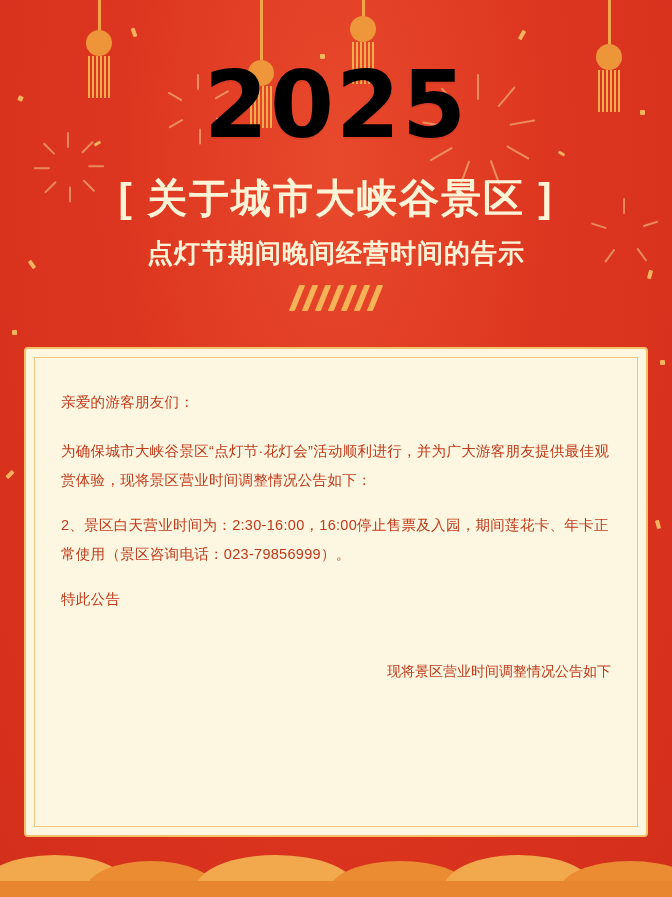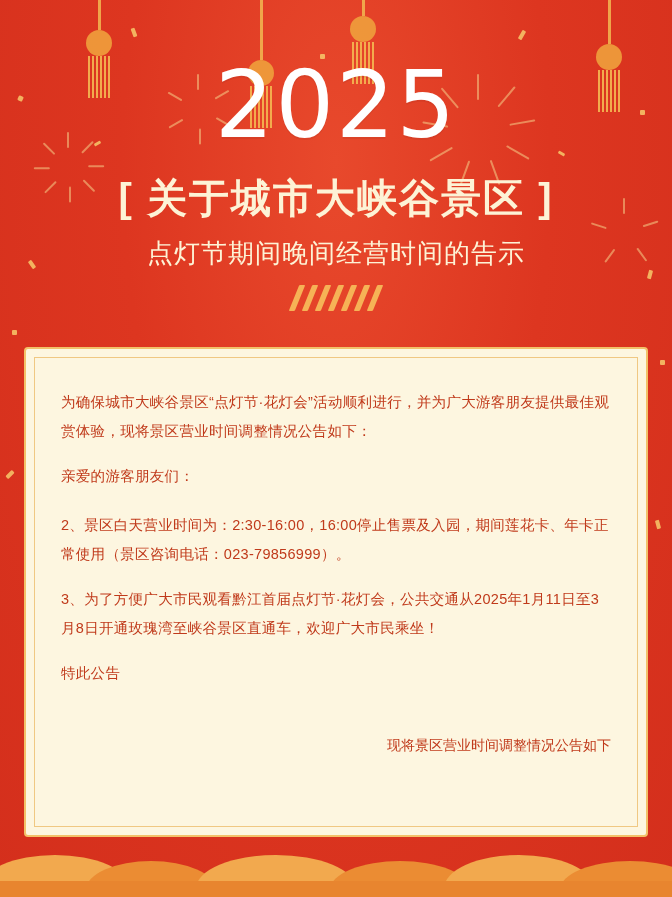--- a/index.html
+++ b/index.html
@@ -65,40 +65,40 @@
 
   
   .header {
     position: relative;
     z-index: 3;
     padding-top: 60px;
     text-align: center;
   }
   .year {
     font-size: 92px;
-    font-weight: normal;
-    color: #ffffff;
+    font-weight: bold;
+    color: #000000;
     letter-spacing: 2px;
     line-height: 1;
     font-family: "DejaVu Sans", sans-serif;
     text-shadow: 0 2px 0 rgba(0,0,0,.05);
   }
   .title-main {
     margin-top: 22px;
     font-size: 40px;
     font-weight: bold;
     color: #fdf3d6;
     letter-spacing: 2px;
     line-height: 1.2;
   }
   .title-main .bracket { color: #fdf3d6; }
   .title-sub {
     margin-top: 14px;
     font-size: 26px;
-    font-weight: normal;
+    font-weight: bold;
     color: #fdf3d6;
     letter-spacing: 1px;
   }
   .slashes {
     margin: 14px auto 0;
     width: 180px;
     height: 26px;
     display: flex;
     justify-content: center;
     gap: 7px;
@@ -267,28 +267,27 @@
       <span></span>
       <span></span>
       <span></span>
       <span></span>
   </div>
 </div>
 
 <div class="card-outer">
   <div class="card-inner">
 
+    <p class="p greeting">亲爱的游客朋友们：</p>
+
     <p class="p">为确保城市大峡谷景区“点灯节·花灯会”活动顺利进行，并为广大游客朋友提供最佳观赏体验，现将景区营业时间调整情况公告如下：</p>
 
-    <p class="p greeting">亲爱的游客朋友们：</p>
-
 
     <p class="p">2、景区白天营业时间为：2:30-16:00，16:00停止售票及入园，期间莲花卡、年卡正常使用（景区咨询电话：023-79856999）。</p>
 
-    <p class="p">3、为了方便广大市民观看黔江首届点灯节·花灯会，公共交通从2025年1月11日至3月8日开通玫瑰湾至峡谷景区直通车，欢迎广大市民乘坐！</p>
 
     <p class="p">特此公告</p>
 
     <div class="signature">
       <div>现将景区营业时间调整情况公告如下</div>
     </div>
 
   </div>
 </div>
 

